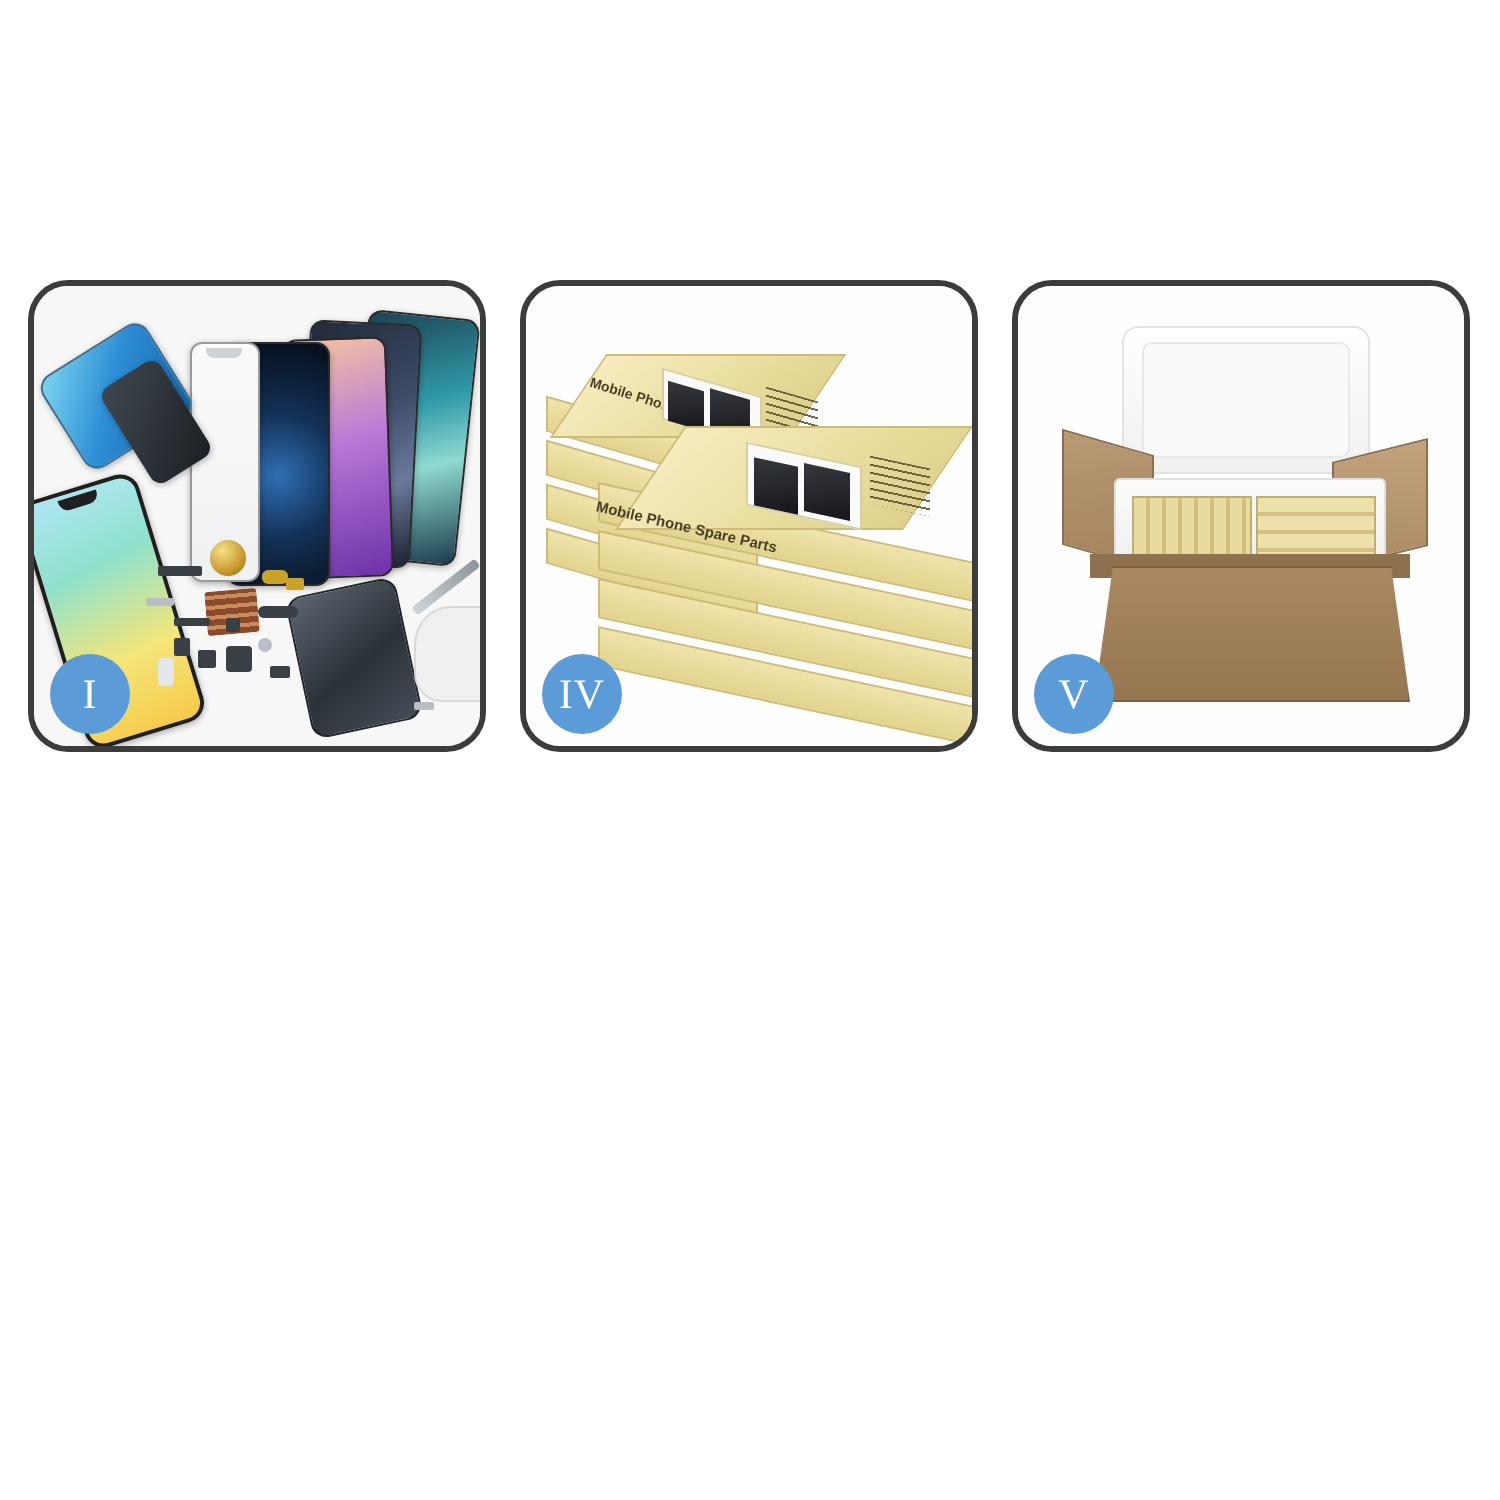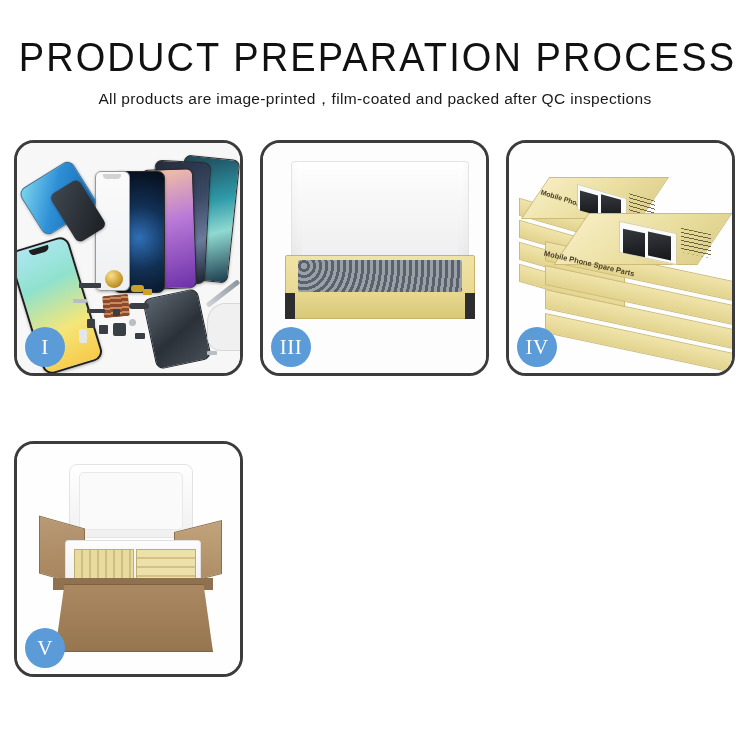--- a/index.html
+++ b/index.html
@@ -467,24 +467,20 @@
     width: 16px; height: 20px;
     background: #a3825e;
     transform: skewY(11deg);
   }
 </style>
 </head>
 <body>
 
 <div class="page">
 
-  <div class="header">
-    <div class="title">PRODUCT PREPARATION PROCESS</div>
-    <div class="subtitle">All products are image-printed，film-coated and packed after QC inspections</div>
-  </div>
 
   <div class="grid">
 
     <div class="panel">
       <div class="panel-inner p1">
         <div class="ph ph-back"></div>
         <div class="ph ph-back2"></div>
         <div class="ph ph-purple"></div>
         <div class="ph ph-dark"></div>
         <div class="ph ph-glass"></div>
@@ -510,34 +506,20 @@
         <div class="hand"></div>
         <div class="tool"></div>
         <div class="tiny silver" style="left:190px;top:208px;width:10px;height:4px;"></div>
       </div>
       <div class="badge">
         <span>I</span>
       </div>
     </div>
 
 
-    <div class="panel">
-      <div class="panel-inner p3">
-        <div class="box3-lid"></div>
-        <div class="box3-foam"></div>
-        <div class="box3-body">
-          <div class="box3-inner"></div>
-          <div class="box3-edgeL"></div>
-          <div class="box3-edgeR"></div>
-        </div>
-      </div>
-      <div class="badge">
-        <span>III</span>
-      </div>
-    </div>
 
     <div class="panel">
       <div class="panel-inner p4">
         <div class="stack">
 
           <div class="sbox" style="left:4px;top:52px;width:104px;height:16px;transform:skewY(16deg);"></div>
           <div class="sbox" style="left:4px;top:74px;width:104px;height:16px;transform:skewY(16deg);"></div>
           <div class="sbox" style="left:4px;top:96px;width:104px;height:16px;transform:skewY(16deg);"></div>
           <div class="sbox" style="left:4px;top:118px;width:104px;height:16px;transform:skewY(16deg);"></div>
 

